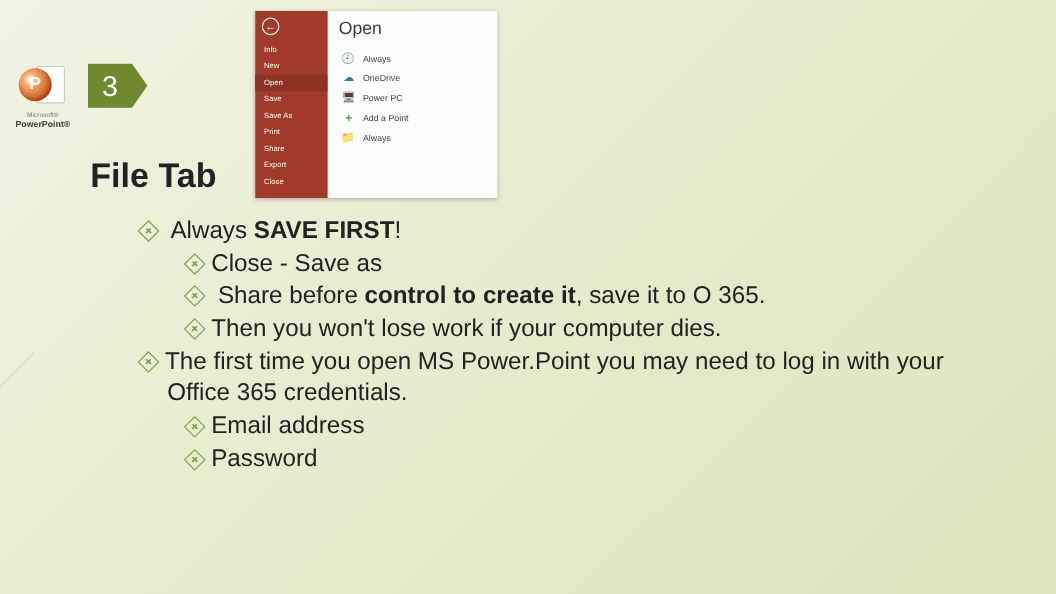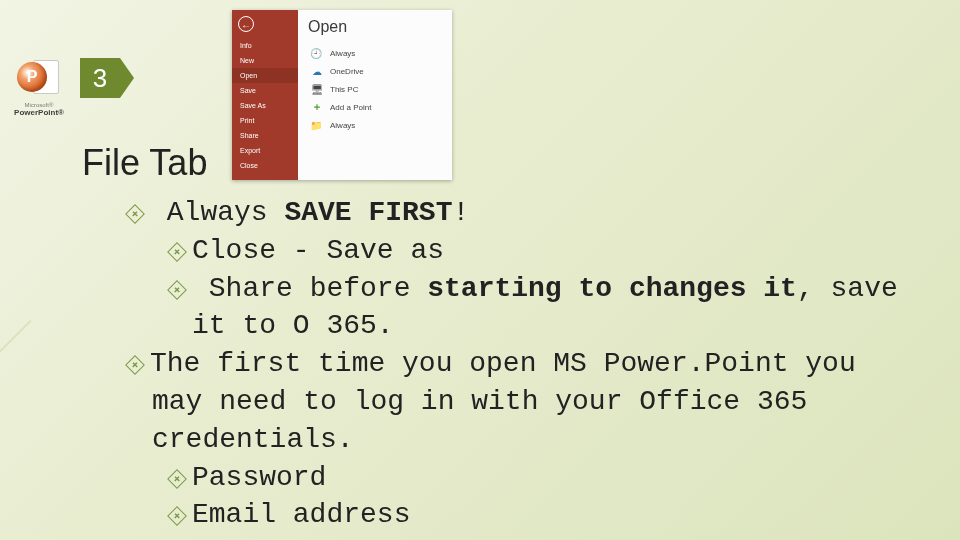--- a/index.html
+++ b/index.html
@@ -153,34 +153,33 @@
     display: inline-flex;
     align-items: center;
     justify-content: center;
     font-size: 10px;
   }
   
   .title {
     position: absolute;
     top: 142px;
     left: 82px;
-    font-size: 36px;
-    font-weight: normal;
+    font-size: 31px;
+    font-weight: bold;
     color: #222;
   }
   
   .body {
     position: absolute;
     top: 194px;
     left: 128px;
     right: 40px;
-    font-size: 28px;
+    font-size: 22px;
     color: #222;
     line-height: 1.35;
-    font-family: Liberation Mono, monospace;
   }
   .l1 { margin-left: 0; text-indent: -24px; padding-left: 24px; }
   .l2 { margin-left: 42px; text-indent: -22px; padding-left: 22px; }
   .bul::before {
     content: "";
     display: inline-block;
     width: 12px; height: 12px;
     border: 1.5px solid #7c9a48;
     margin-right: 8px;
     vertical-align: -1px;
@@ -228,40 +227,41 @@
       <div class="bs-opt">
           <span class="ic">🕘</span>
           <span>Always</span>
         </div>
       <div class="bs-opt">
           <span class="ic" style="color:#2a7ab0">☁</span>
           <span>OneDrive</span>
         </div>
       <div class="bs-opt">
           <span class="ic">🖥</span>
-          <span>This PC</span>
+          <span>Power PC</span>
         </div>
       <div class="bs-opt">
           <span class="ic" style="color:#4c9a2a;font-weight:bold">＋</span>
           <span>Add a Point</span>
         </div>
       <div class="bs-opt">
           <span class="ic" style="color:#d9a14a">📁</span>
           <span>Always</span>
         </div>
     </div>
   </div>
 
   <div class="title">File Tab</div>
 
   <div class="body">
     <div class="l1 bul">
       <span>Always </span><span class="b">SAVE FIRST</span><span>!</span>
     </div>
     <div class="l2 bul"><span>Close - Save as</span></div>
     <div class="l2 bul">
-      <span>Share before </span><span class="b">starting to changes it</span><span>, save it to O 365.</span>
-    </div>
+      <span>Share before </span><span class="b">control to create it</span><span>, save it to O 365.</span>
+    </div>
+    <div class="l2 bul"><span>Then you won't lose work if your computer dies.</span></div>
     <div class="l1 bul"><span>The first time you open MS Power.Point you may need to log in with your Office 365 credentials.</span></div>
+    <div class="l2 bul"><span>Email address</span></div>
     <div class="l2 bul"><span>Password</span></div>
-    <div class="l2 bul"><span>Email address</span></div>
   </div>
 </div>
 
 </body></html>

